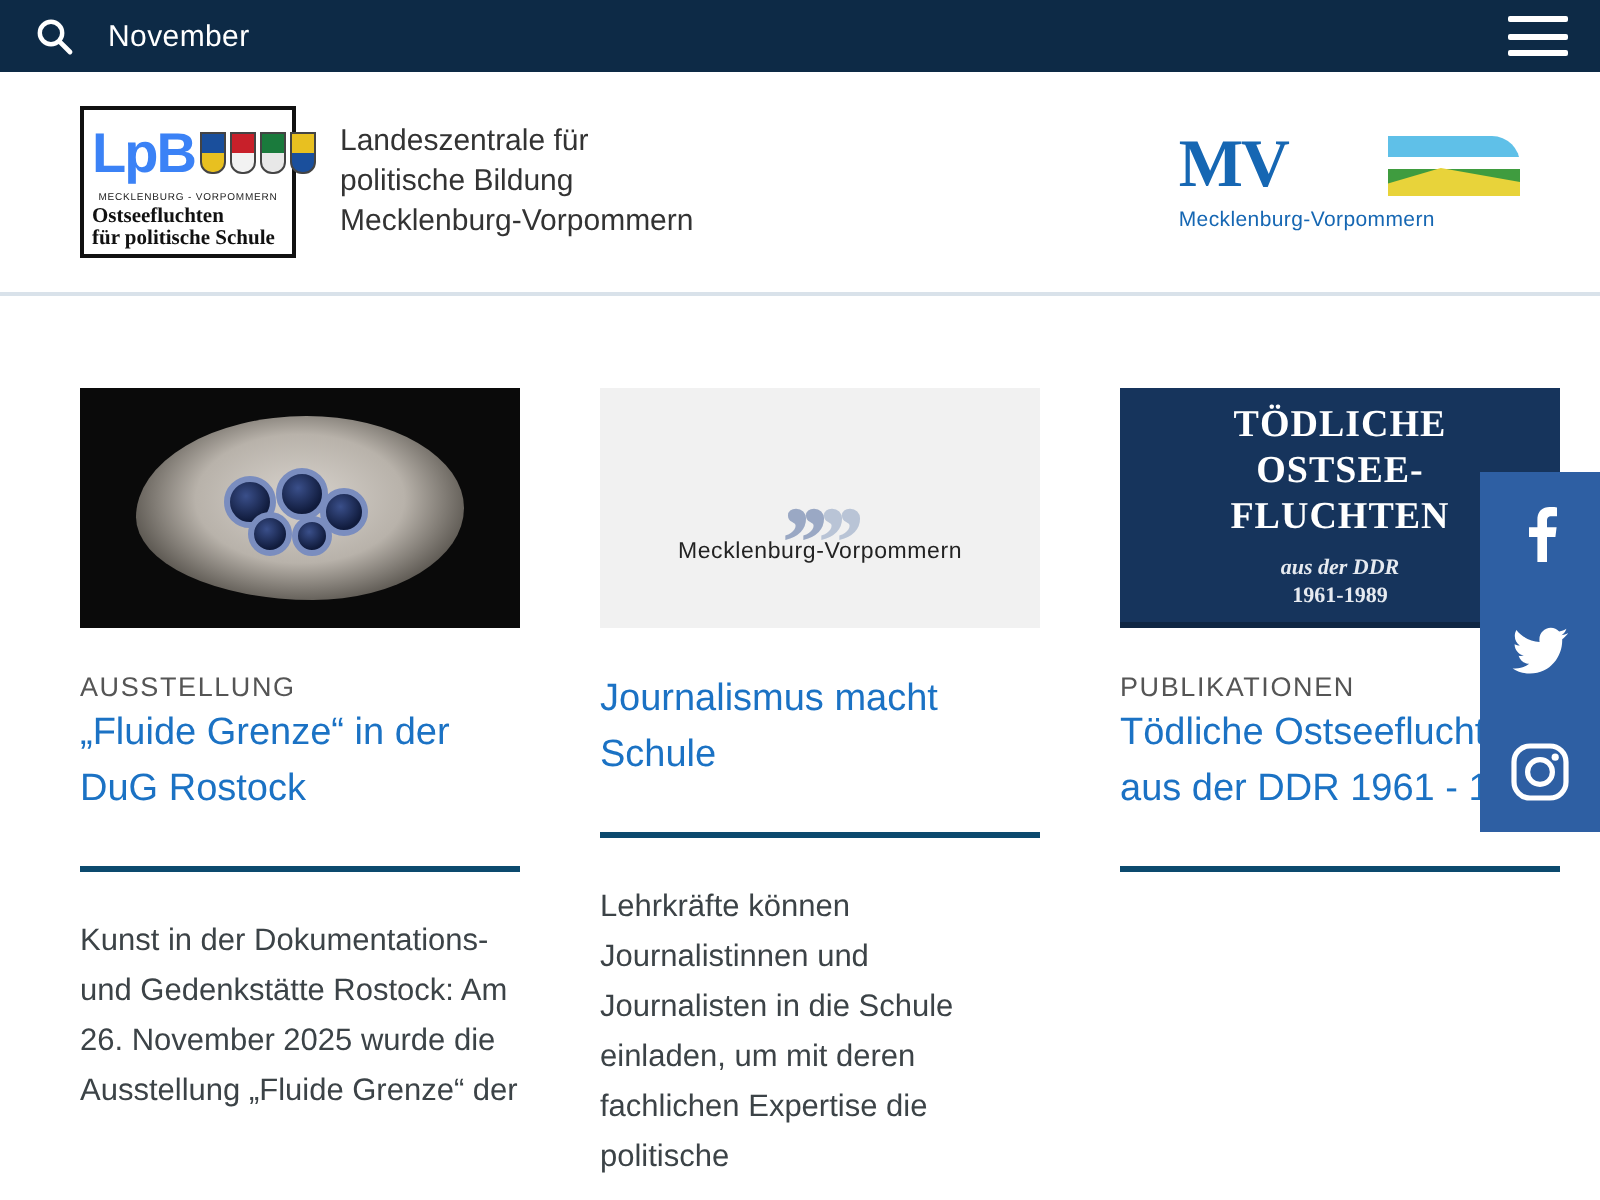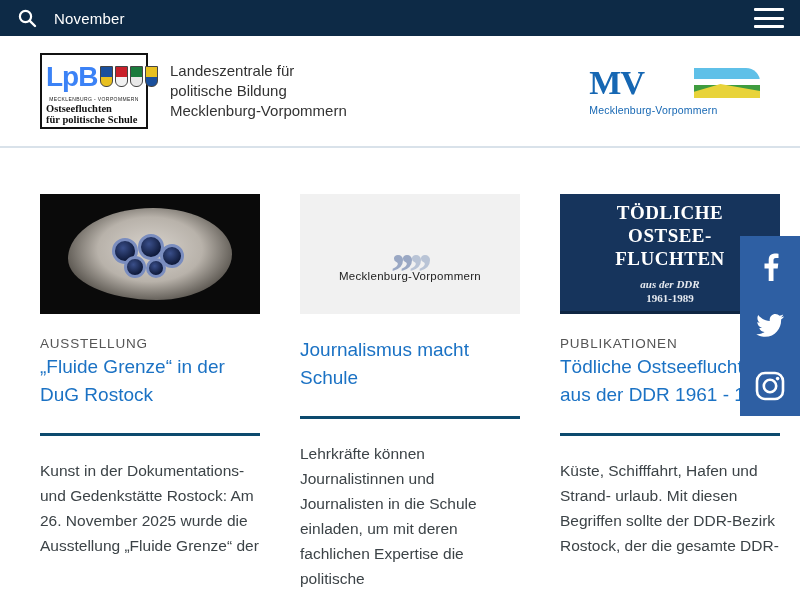--- a/index.html
+++ b/index.html
@@ -309,21 +309,20 @@
   <div class="card">
     <div class="card-image img-book">
       <div class="book-title">TÖDLICHE</div>
       <div class="book-title">OSTSEE-</div>
       <div class="book-title">FLUCHTEN</div>
       <div class="book-sub1">aus der DDR</div>
       <div class="book-sub2">1961-1989</div>
     </div>
     <div class="kicker">PUBLIKATIONEN</div>
     <div class="card-title">Tödliche Ostseefluchten aus der DDR 1961 - 1989</div>
-    <div class="card-text">Küste, Schifffahrt, Hafen und Strand- urlaub. Mit diesen Begriffen sollte der DDR-Bezirk Rostock, der die gesamte DDR-</div>
   </div>
 
 </div>
 
 <div class="social">
   <a class="s-fb" href="#">
     <svg width="30" height="30" viewBox="0 0 30 30" aria-hidden="true">
       <path d="M18.5 30V17.5h4.2l.6-4.9h-4.8V9.5c0-1.4.4-2.4 2.4-2.4h2.6V2.7C23 2.6 21.5 2.5 19.8 2.5c-3.6 0-6.1 2.2-6.1 6.3v3.8H9.5v4.9h4.2V30z" fill="#ffffff"></path>
     </svg>
   </a>

